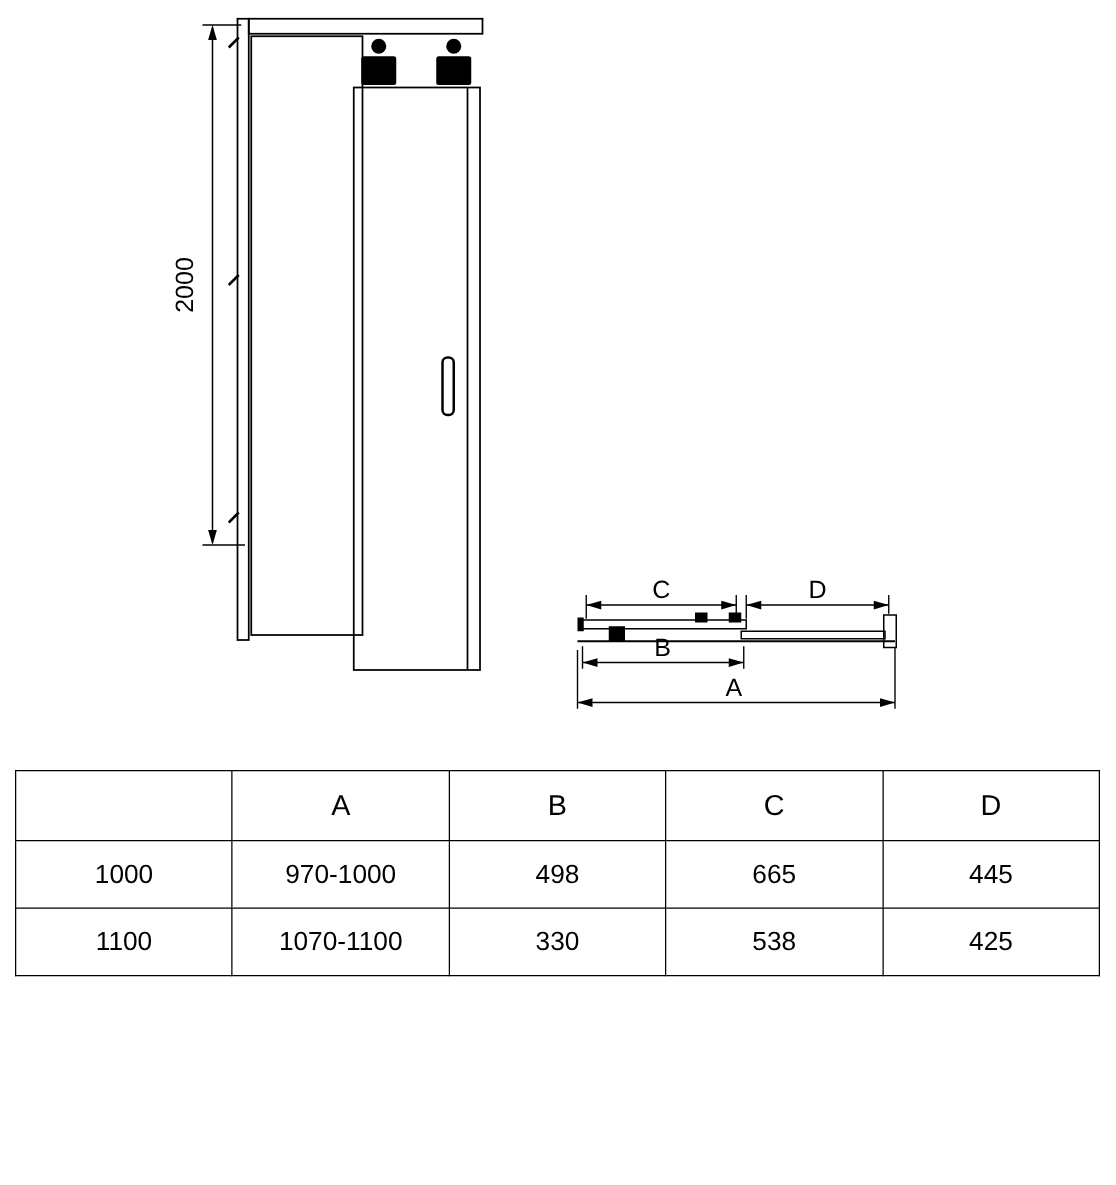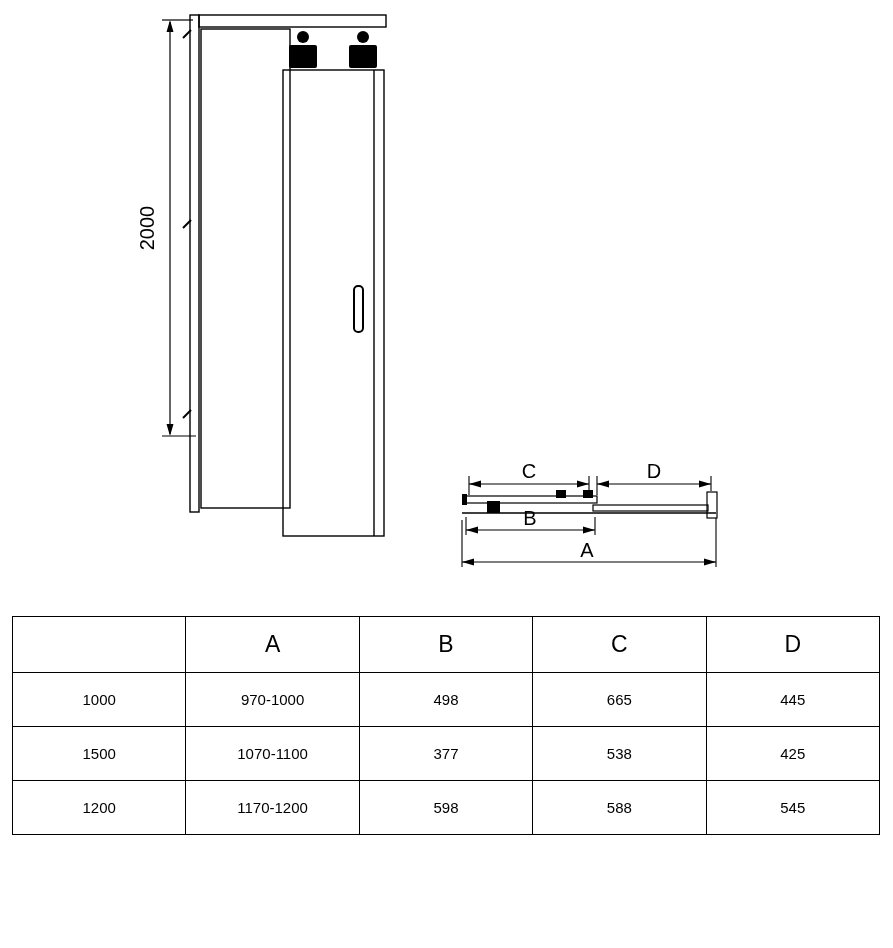--- a/index.html
+++ b/index.html
@@ -21,21 +21,21 @@
     top: 616px;
     width: 868px;
     border-collapse: collapse;
     table-layout: fixed;
   }
   .dims th, .dims td {
     border: 1.5px solid #000000;
     height: 54px;
     text-align: center;
     vertical-align: middle;
-    font-size: 15px;
+    font-size: 21px;
     font-weight: normal;
     padding: 0;
     color: #000000;
     background: #ffffff;
   }
   .dims thead th { height: 56px; font-size: 23px; }
 </style>
 </head>
 <body>
 
@@ -137,29 +137,22 @@
     </thead>
     <tbody>
       <tr>
         <td>1000</td>
         <td>970-1000</td>
         <td>498</td>
         <td>665</td>
         <td>445</td>
       </tr>
       <tr>
-        <td>1500</td>
+        <td>1100</td>
         <td>1070-1100</td>
-        <td>377</td>
+        <td>330</td>
         <td>538</td>
         <td>425</td>
-      </tr>
-      <tr>
-        <td>1200</td>
-        <td>1170-1200</td>
-        <td>598</td>
-        <td>588</td>
-        <td>545</td>
       </tr>
     </tbody>
   </table>
 
 </div>
 
 </body></html>

